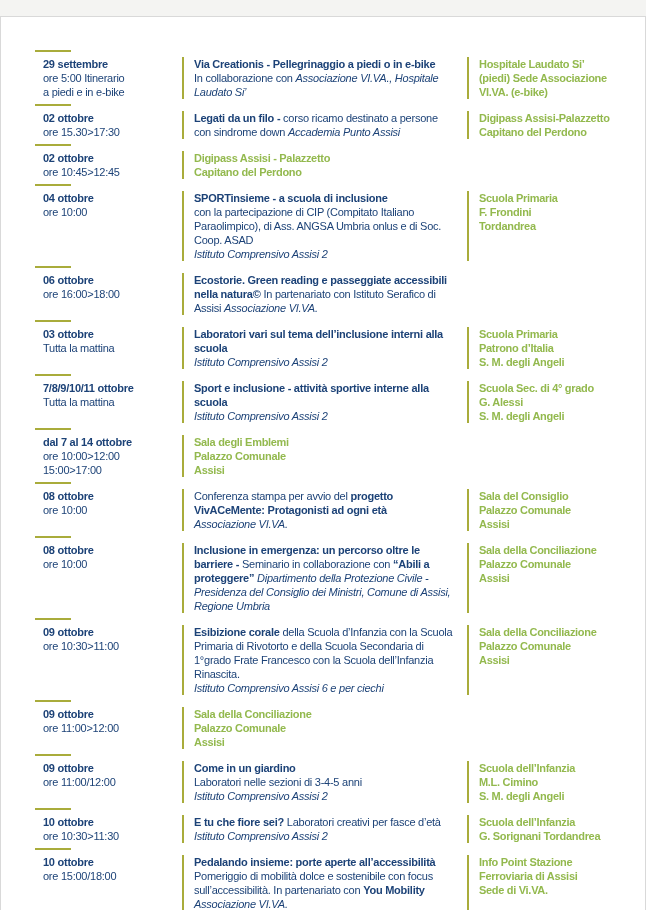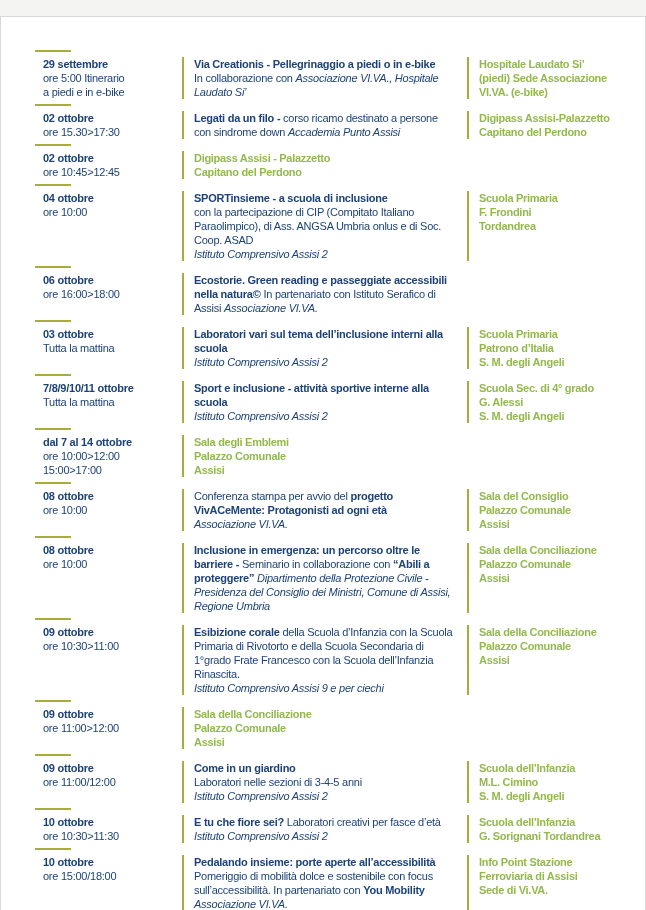--- a/index.html
+++ b/index.html
@@ -195,21 +195,21 @@
     </div>
   </section>
 
   <section class="row-section">
     <div class="rule"></div>
     <div class="row">
       <div class="col-date">
         <div class="date">09 ottobre</div>
         <div class="time">ore 10:30&gt;11:00</div>
       </div>
-      <div class="col-event"><span class="seg-b">Esibizione corale </span><span class="seg-r">della Scuola d’Infanzia con la Scuola Primaria di Rivotorto e della Scuola Secondaria di 1°grado Frate Francesco con la Scuola dell’Infanzia Rinascita.</span><br><span class="seg-i">Istituto Comprensivo Assisi 9 e per ciechi</span></div>
+      <div class="col-event"><span class="seg-b">Esibizione corale </span><span class="seg-r">della Scuola d’Infanzia con la Scuola Primaria di Rivotorto e della Scuola Secondaria di 1°grado Frate Francesco con la Scuola dell’Infanzia Rinascita.</span><br><span class="seg-i">Istituto Comprensivo Assisi 6 e per ciechi</span></div>
       <div class="col-loc">Sala della Conciliazione
 Palazzo Comunale
 Assisi</div>
     </div>
   </section>
 
   <section class="row-section">
     <div class="rule"></div>
     <div class="row">
       <div class="col-date">

